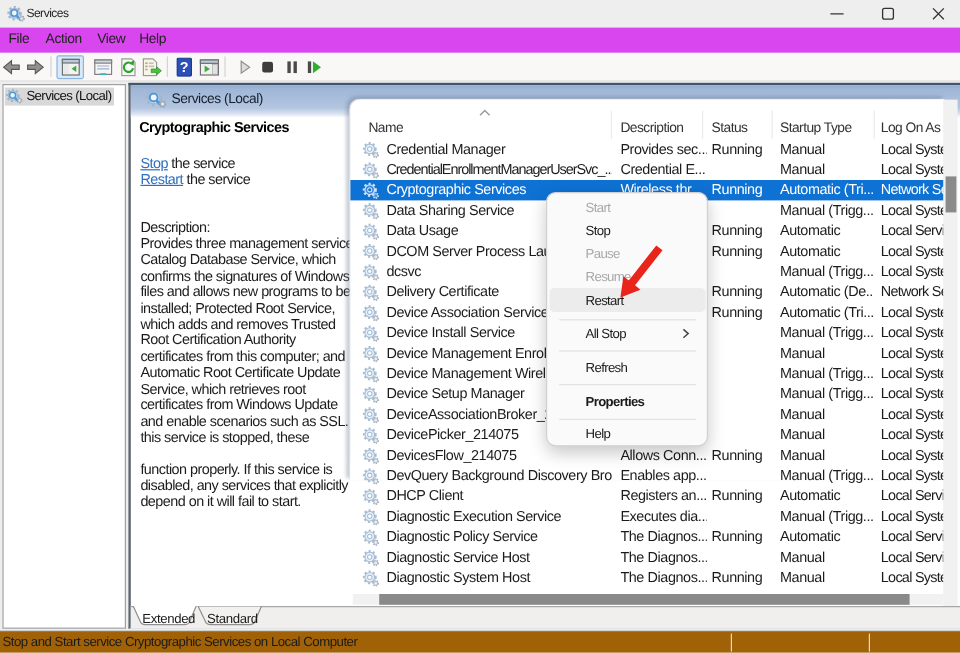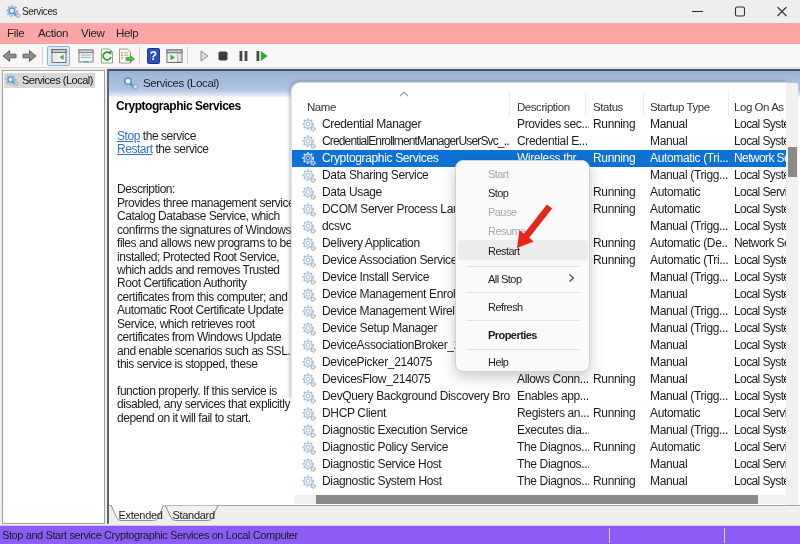--- a/index.html
+++ b/index.html
@@ -1,18 +1,18 @@
 <!DOCTYPE html>
 <html><head><meta charset="utf-8"><style>
 *{margin:0;padding:0;box-sizing:border-box}
 html,body{width:800px;height:544px;overflow:hidden}
 body{font-family:"Liberation Sans",sans-serif;background:#efeeee;position:relative;color:#1a1a1a}
 #titlebar{position:absolute;left:0;top:0;width:800px;height:23px;background:#efeeee}
 #titletxt{position:absolute;left:22px;top:0;height:23px;line-height:23px;font-size:10px;color:#1f1f1f;letter-spacing:-0.4px}
-#menubar{position:absolute;left:0;top:23px;width:800px;height:21px;background:#fca5a5}
+#menubar{position:absolute;left:0;top:23px;width:800px;height:21px;background:#d946ef}
 #menubar span{position:absolute;top:0;height:21px;line-height:21px;font-size:11.5px;color:#222;letter-spacing:-0.3px}
 #toolbar{position:absolute;left:0;top:44px;width:800px;height:24px;background:#f9f8f7;border-bottom:1px solid #dcdcdc}
 .tsep{position:absolute;top:3px;width:1px;height:17px;background:#d4d4d4}
 #leftpanel{position:absolute;left:2px;top:70px;width:103px;height:454px;background:#fff;border:1px solid #9f9f9f}
 #leftsel{position:absolute;left:1px;top:2px;width:91px;height:15px;background:#d8d8d8}
 #lefttxt{position:absolute;left:19px;top:2px;height:15px;line-height:15px;font-size:11px;color:#111;letter-spacing:-0.5px}
 #midpanel{position:absolute;left:107px;top:69px;width:693px;height:455px;background:#fff;border-left:2px solid #5d6670;border-top:2px solid #42556a;border-bottom:1px solid #9aa0a6}
 #banner{position:absolute;left:0;top:0;width:691px;height:27px;background:linear-gradient(180deg,#90abce 0,#9fb6d7 3px,#a9bfdc 12px,#b4c6e1 19px,#dae3f0 24px,#ffffff 27px)}
 #bannertxt{position:absolute;left:34px;top:4px;height:16px;line-height:16px;font-size:11.5px;color:#16202e;letter-spacing:-0.4px}
 #dtitle{position:absolute;left:7px;top:27px;height:16px;line-height:16px;font-size:12px;font-weight:bold;color:#000;letter-spacing:-0.45px;white-space:nowrap}
@@ -29,21 +29,21 @@
 .c-name{left:30px;width:188px}
 .c-desc{left:225px;width:72px}
 .c-stat{left:301px;width:56px}
 .c-start{left:358px;width:78px}
 .c-logon{left:442px;width:53px;letter-spacing:-0.6px!important}
 #hscroll{position:absolute;left:2px;top:412px;width:492px;height:9px;background:#f2f1f1}
 #hthumb{position:absolute;left:22px;top:0;width:442px;height:9px;background:#8a8a8a}
 #vscroll{position:absolute;left:677px;top:12px;width:12px;height:422px;background:#f2f1f1}
 #vthumb{position:absolute;left:2px;top:64px;width:9px;height:30px;background:#8a8a8a}
 #tabstrip{position:absolute;left:0;top:434px;width:691px;height:19px;background:#f0efee}
-#statusbar{position:absolute;left:0;top:525px;width:800px;height:19px;background:#8b5cf6;border-top:1px solid #cfcfcf}
+#statusbar{position:absolute;left:0;top:525px;width:800px;height:19px;background:#a16207;border-top:1px solid #cfcfcf}
 #statustxt{position:absolute;left:2px;top:0;height:18px;line-height:18px;font-size:11px;color:#1b1b1b;letter-spacing:-0.4px}
 .ssep{position:absolute;top:2px;width:1px;height:15px;background:#d9d9d9}
 #ctxmenu{position:absolute;left:455px;top:160px;width:135px;height:212px;background:#fafafa;border:1px solid #d0d0d0;border-radius:8px;box-shadow:0 5px 14px rgba(0,0,0,.22);z-index:50}
 .mi{position:absolute;left:32px;height:18px;line-height:18px;font-size:11px;color:#1b1b1b;white-space:nowrap;letter-spacing:-0.55px}
 .mi.dis{color:#a8a8a8}
 .msep{position:absolute;left:10px;width:114px;height:1px;background:#e2e2e2}
 #mhl{position:absolute;left:2px;top:79px;width:130px;height:20px;background:#ececec;border-radius:4px}
 #redarrow{position:absolute;left:500px;top:195px;z-index:60}
 .wbtn{position:absolute;top:0;width:14px;height:23px}
 </style></head><body>
@@ -281,21 +281,21 @@
           <use href="#gear"></use>
         </svg>
         <span class="c-name">dcsvc</span>
         <span class="c-start">Manual (Trigg...</span>
         <span class="c-logon">Local System</span>
       </div>
 <div class="row" style="top:152px">
         <svg class="gicon" viewBox="0 0 16 16" width="14" height="14">
           <use href="#gear"></use>
         </svg>
-        <span class="c-name">Delivery Application</span>
+        <span class="c-name">Delivery Certificate</span>
         <span class="c-stat">Running</span>
         <span class="c-start">Automatic (De...</span>
         <span class="c-logon">Network Service</span>
       </div>
 <div class="row" style="top:169px">
         <svg class="gicon" viewBox="0 0 16 16" width="14" height="14">
           <use href="#gear"></use>
         </svg>
         <span class="c-name">Device Association Service</span>
         <span class="c-stat">Running</span>

